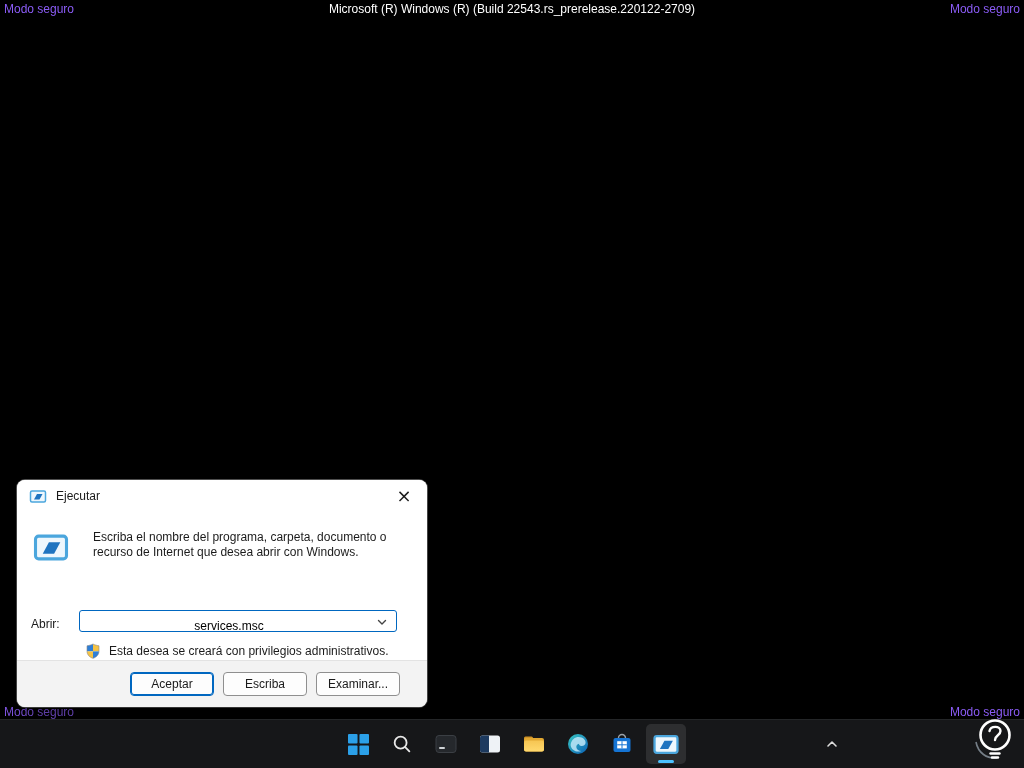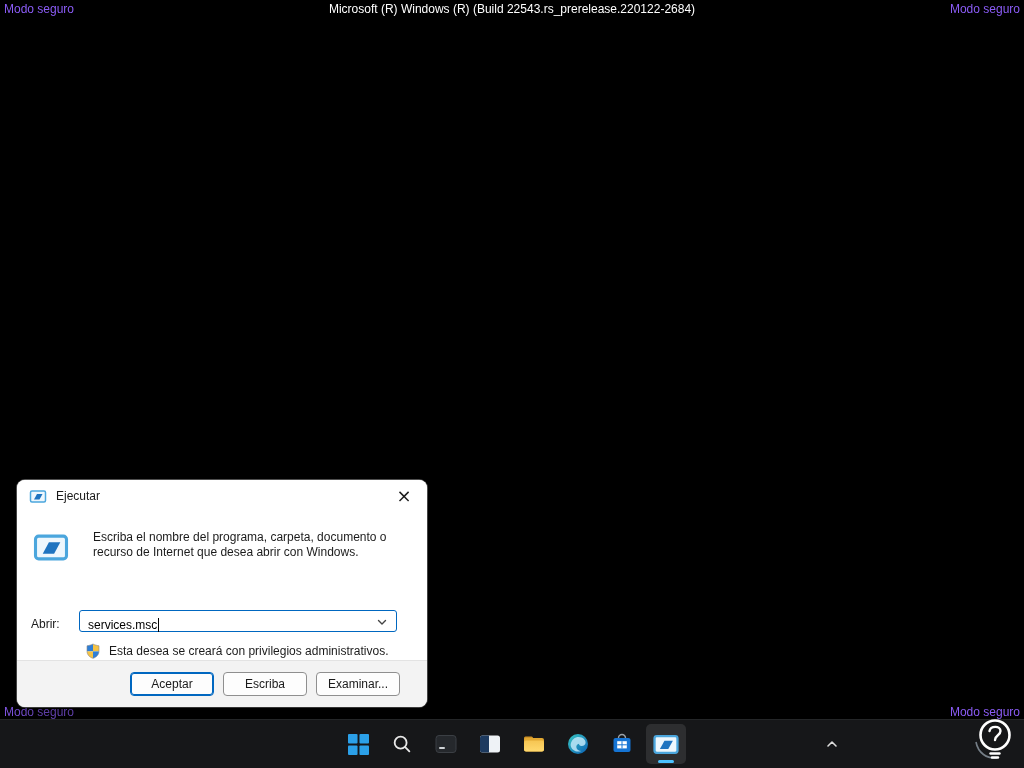--- a/index.html
+++ b/index.html
@@ -40,21 +40,21 @@
   .dlg-body{position:absolute;top:32px;left:0;right:0;bottom:47px;background:#fff;}
   .dlg-big-icon{position:absolute;left:16px;top:20px;width:36px;height:31px;}
   .dlg-desc{
     position:absolute;left:76px;top:18px;width:324px;
     font-size:12px;line-height:15px;color:#1b1b1b;
   }
   .dlg-open-label{position:absolute;left:14px;top:105px;font-size:12px;}
   .dlg-combo{
     position:absolute;left:62px;top:98px;width:318px;height:22px;
     background:#fff;border:1px solid #0067c0;border-radius:3px;
-    display:flex;align-items:center;padding:8px 26px 0 8px;box-sizing:border-box;
+    display:flex;align-items:center;padding:8px 26px 0 8px;box-sizing:border-box;flex-direction:column;
   }
   .dlg-combo-text{font-size:12px;color:#000;white-space:nowrap;}
   .caret{display:inline-block;width:1px;height:14px;background:#000;vertical-align:-2px;margin-left:1px;}
   .dlg-combo-arrow{
     position:absolute;right:6px;top:3px;width:16px;height:16px;border:none;background:transparent;
     padding:0;cursor:pointer;display:flex;align-items:center;justify-content:center;
   }
   .dlg-admin-row{position:absolute;left:68px;top:131px;display:flex;align-items:center;gap:8px;}
   .dlg-admin-text{font-size:12px;color:#1b1b1b;}
   .dlg-footer{
@@ -93,21 +93,21 @@
     border:none;background:transparent;border-radius:5px;cursor:pointer;
     display:flex;align-items:center;justify-content:center;padding:0;
   }
   .watermark{position:absolute;right:2px;bottom:2px;width:56px;height:56px;z-index:5;}
 </style>
 </head>
 <body>
 
 <span class="corner-label corner-tl">Modo seguro</span>
 <span class="corner-label corner-tr">Modo seguro</span>
-<span class="build-label">Microsoft (R) Windows (R) (Build 22543.rs_prerelease.220122-2684)</span>
+<span class="build-label">Microsoft (R) Windows (R) (Build 22543.rs_prerelease.220122-2709)</span>
 <span class="corner-label corner-bl">Modo seguro</span>
 <span class="corner-label corner-br">Modo seguro</span>
 
 <div class="run-dialog">
   <div class="dlg-titlebar">
     <span class="dlg-title-icon">
       <svg viewBox="0 0 34 30" width="18" height="15">
         <rect x="2" y="4" width="30" height="22" rx="3" fill="#eef7fd" stroke="#4ba6dd" stroke-width="3"></rect>
         <path d="M9 21 L15 10 H26 L20 21 Z" fill="#1f74c0"></path>
       </svg>

